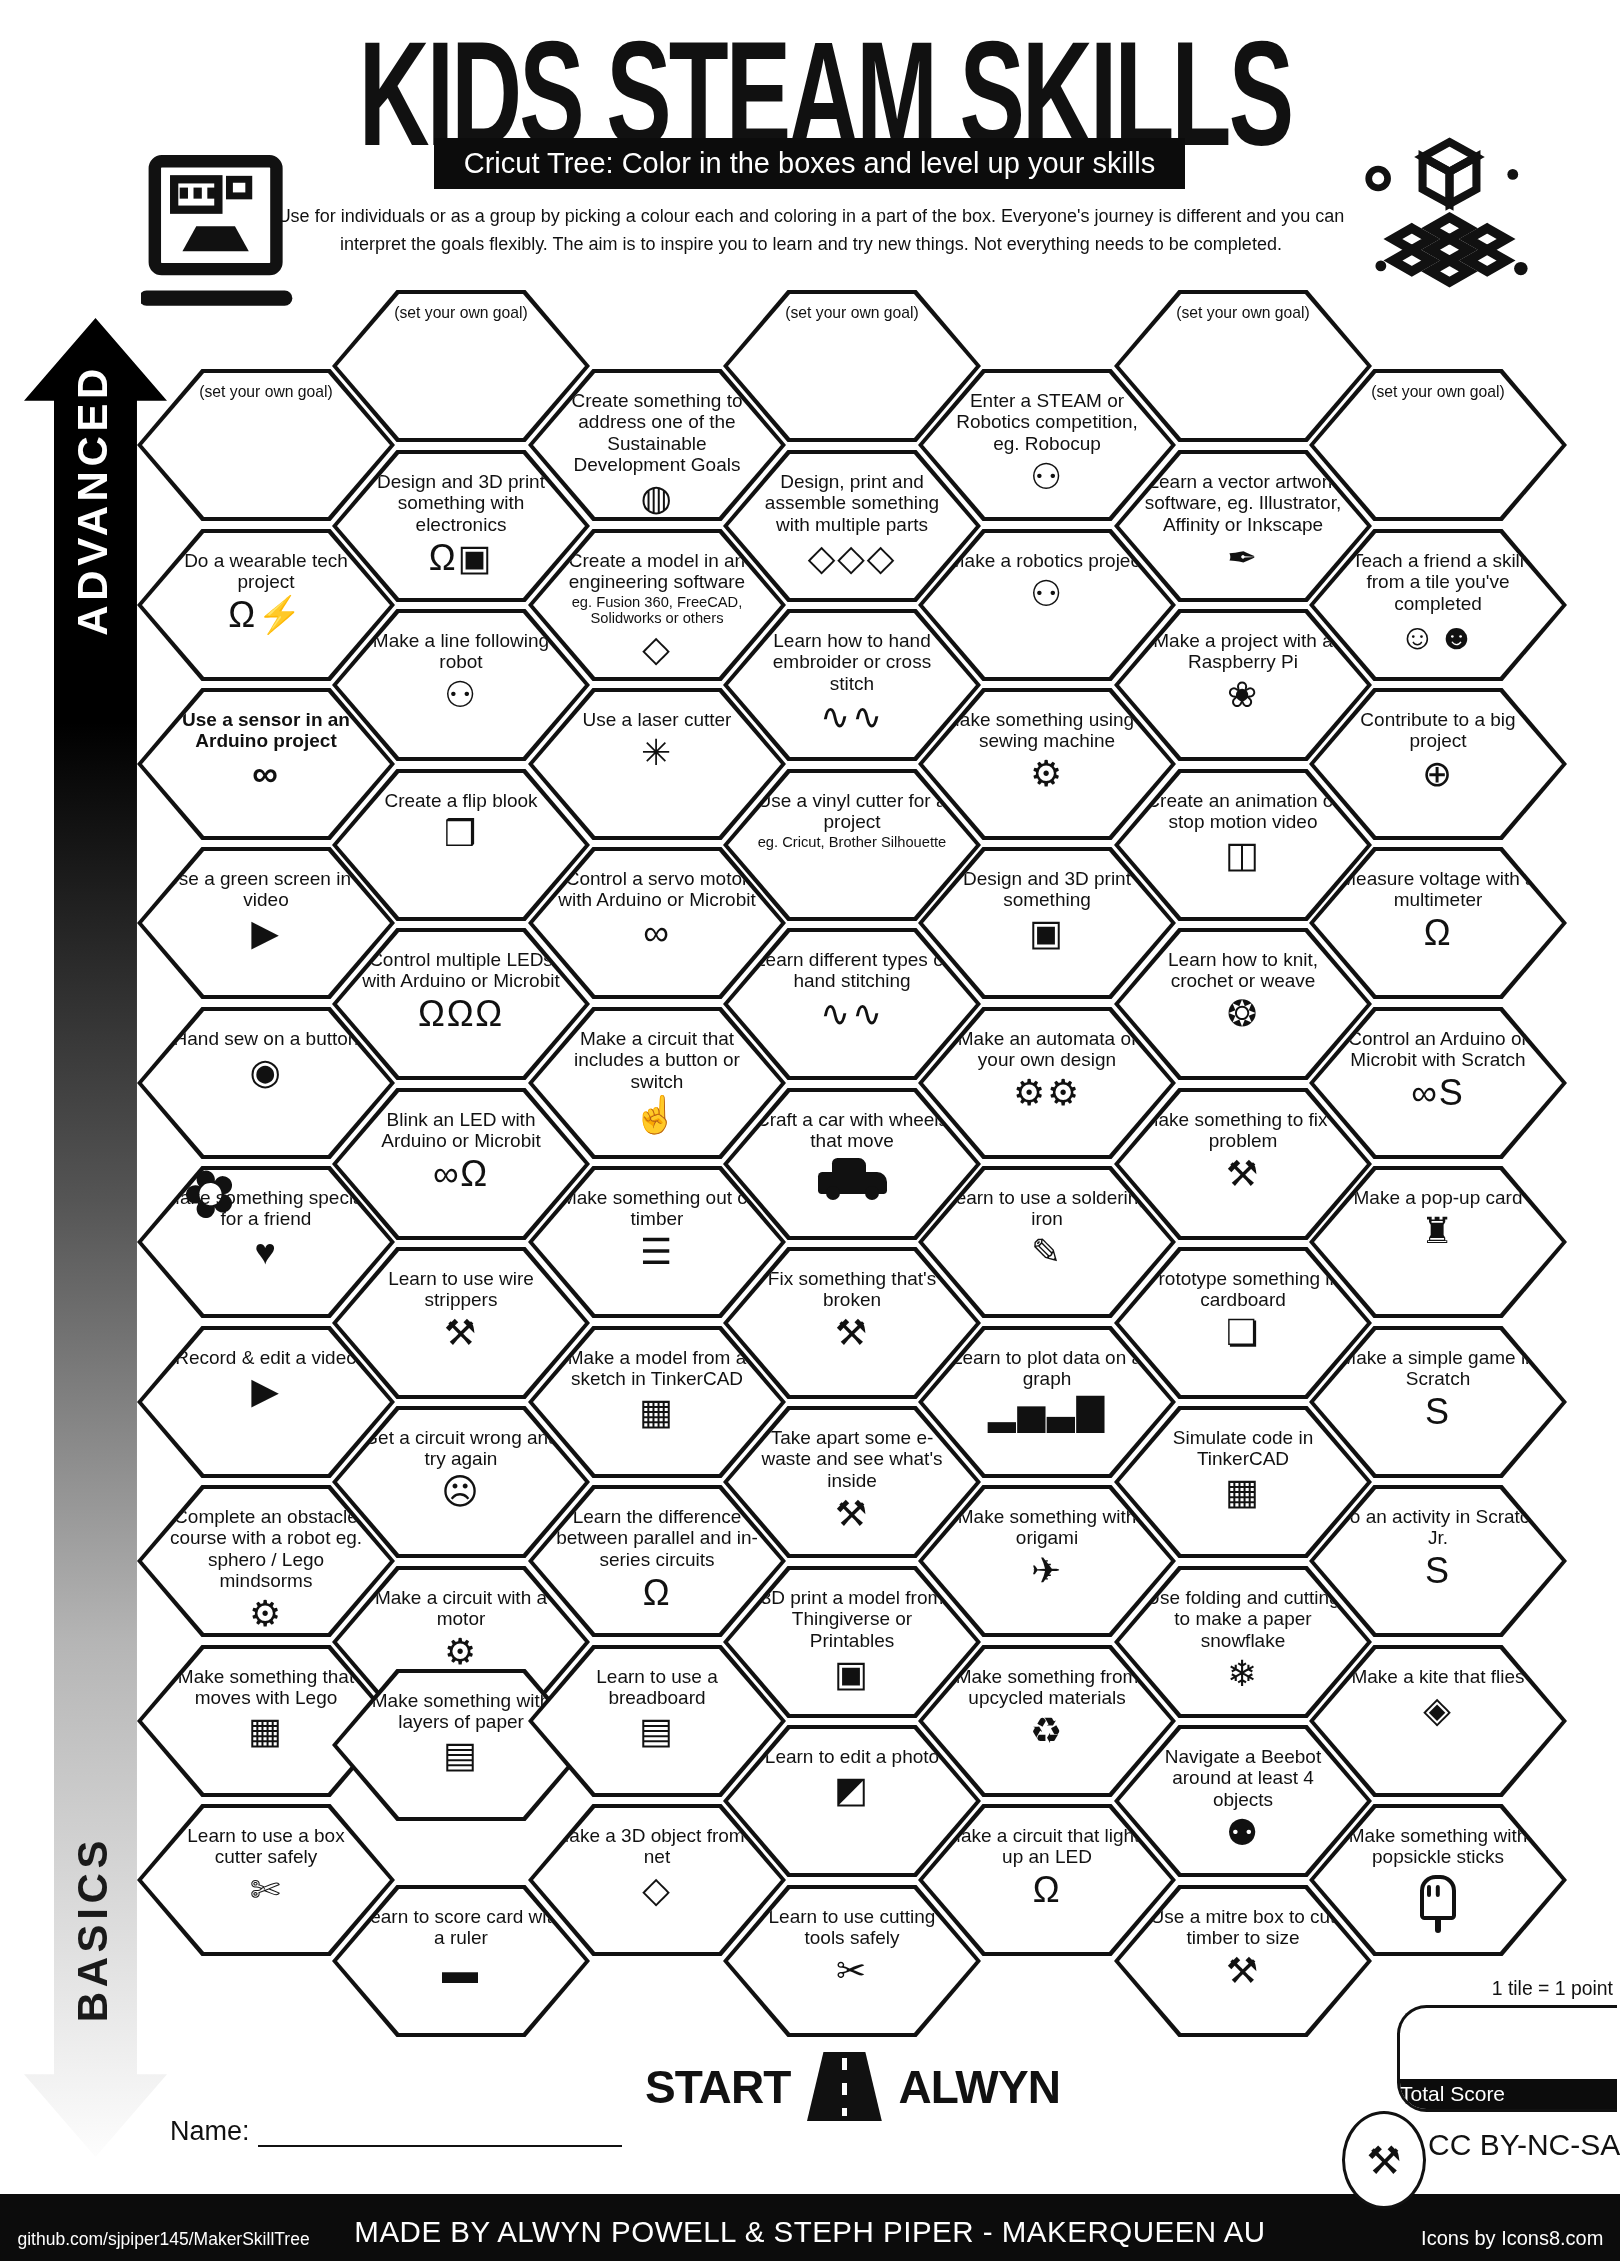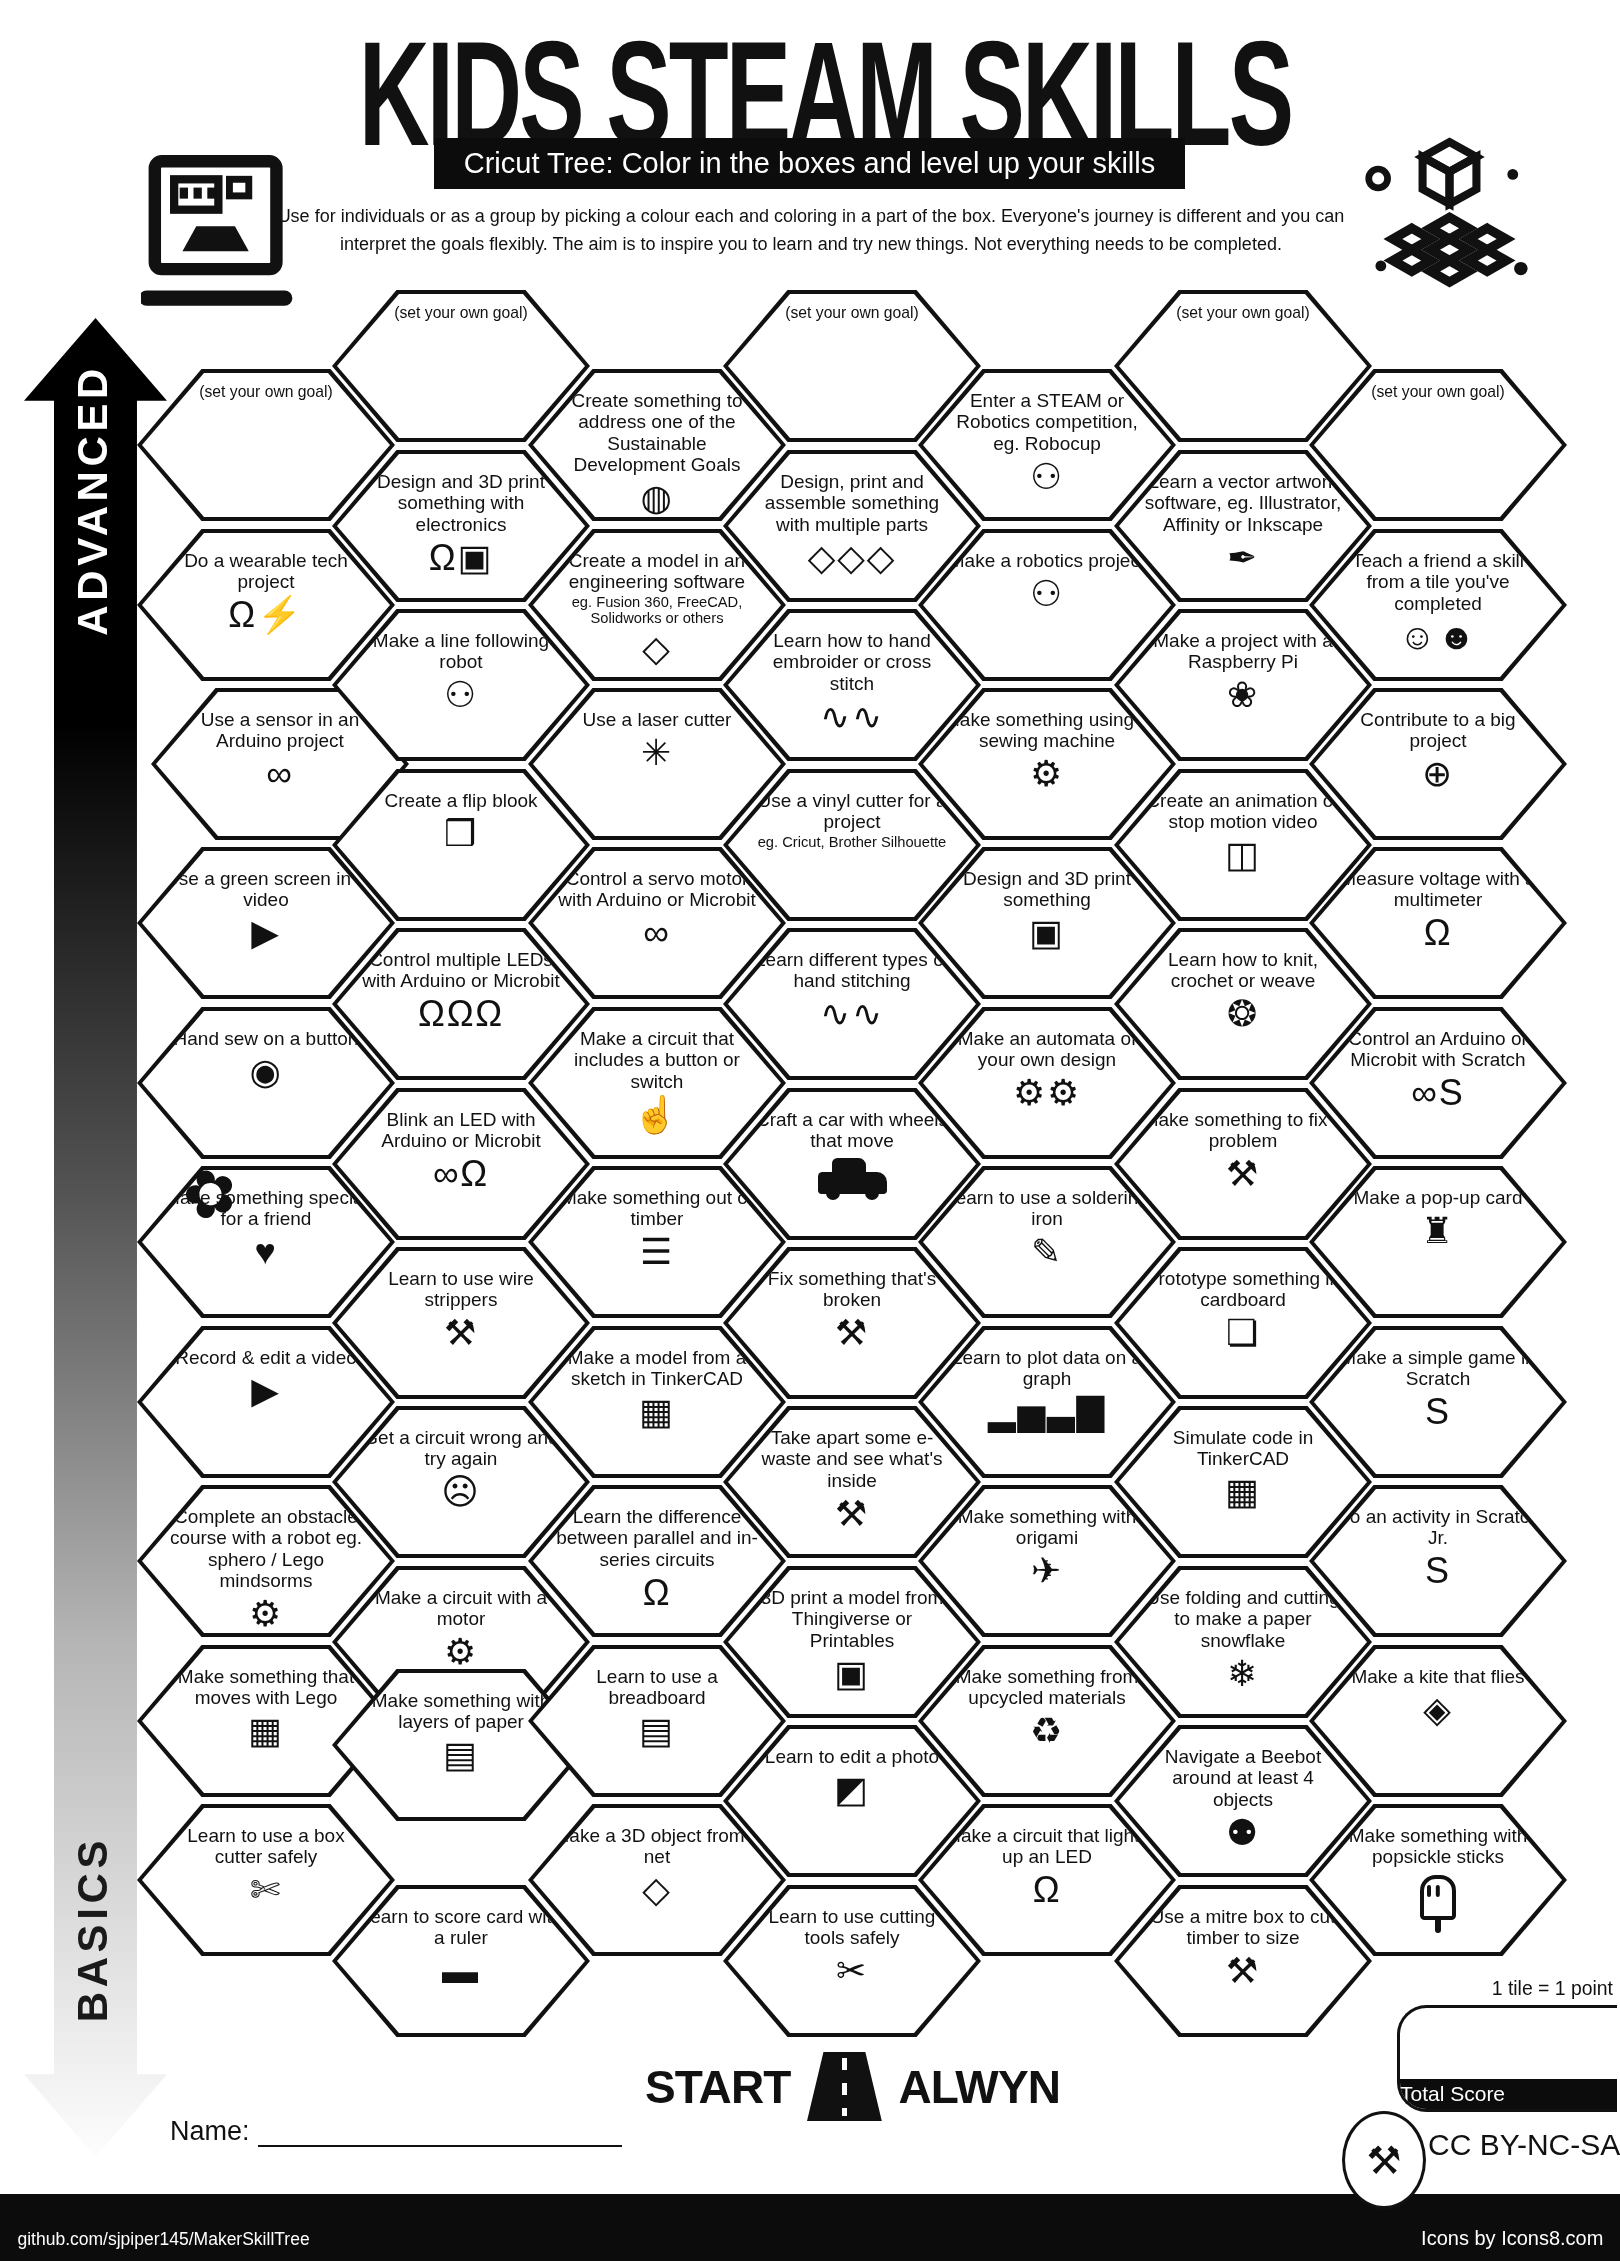--- a/index.html
+++ b/index.html
@@ -136,21 +136,21 @@
           <div class="goal-label">(set your own goal)</div>
         </div>
       </div>
       <div class="hex" style="left: 137px; top: 529px;">
         <div class="hex-bg"></div>
         <div class="hex-in">
           <div class="tile-text">Do a wearable tech project</div>
           <div class="icon">Ω⚡</div>
         </div>
       </div>
-      <div class="hex" style="left: 151px; top: 688px;">
+      <div class="hex" style="left: 137px; top: 688px; font-weight: bold;">
         <div class="hex-bg"></div>
         <div class="hex-in">
           <div class="tile-text">Use a sensor in an Arduino project</div>
           <div class="icon">∞</div>
         </div>
       </div>
       <div class="hex" style="left: 137px; top: 847px;">
         <div class="hex-bg"></div>
         <div class="hex-in">
           <div class="tile-text">Use a green screen in a video</div>
@@ -654,16 +654,17 @@
   <div class="name-row">
     <span class="name-label">Name:</span>
     <span class="name-line"></span>
   </div>
 
   <div class="cc-logo">⚒</div>
   <div class="cc-text">CC BY-NC-SA 4.0</div>
 
   <div class="footer-bar">
     <div class="footer-left">github.com/sjpiper145/MakerSkillTree</div>
+    <div class="footer-center">MADE BY ALWYN POWELL &amp; STEPH PIPER  -  MAKERQUEEN AU</div>
     <div class="footer-right">Icons by Icons8.com</div>
   </div>
 </div>
 
 
 </body></html>

